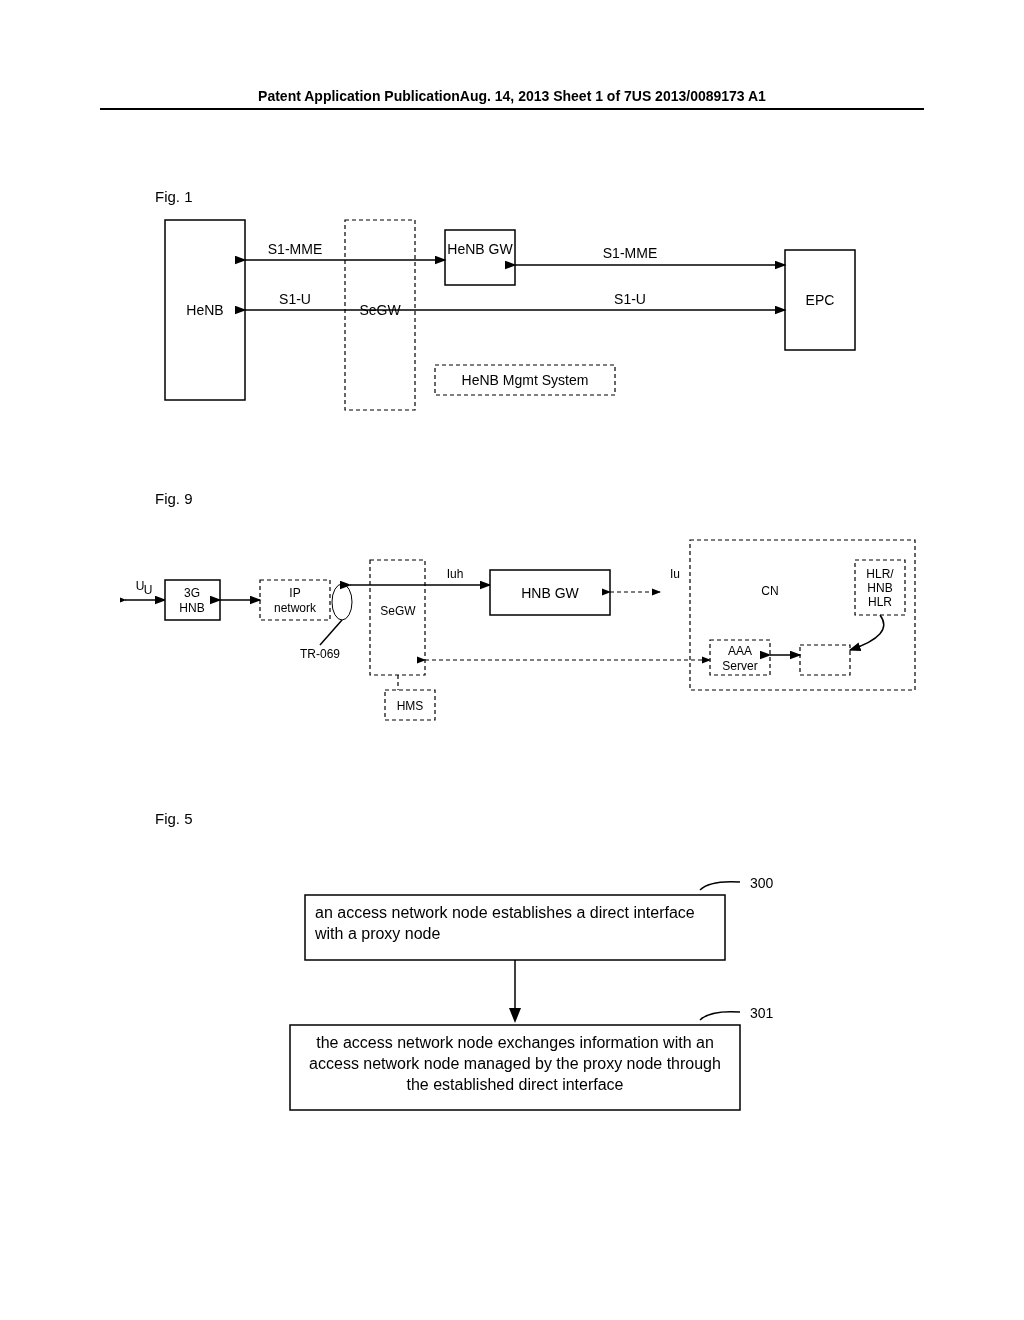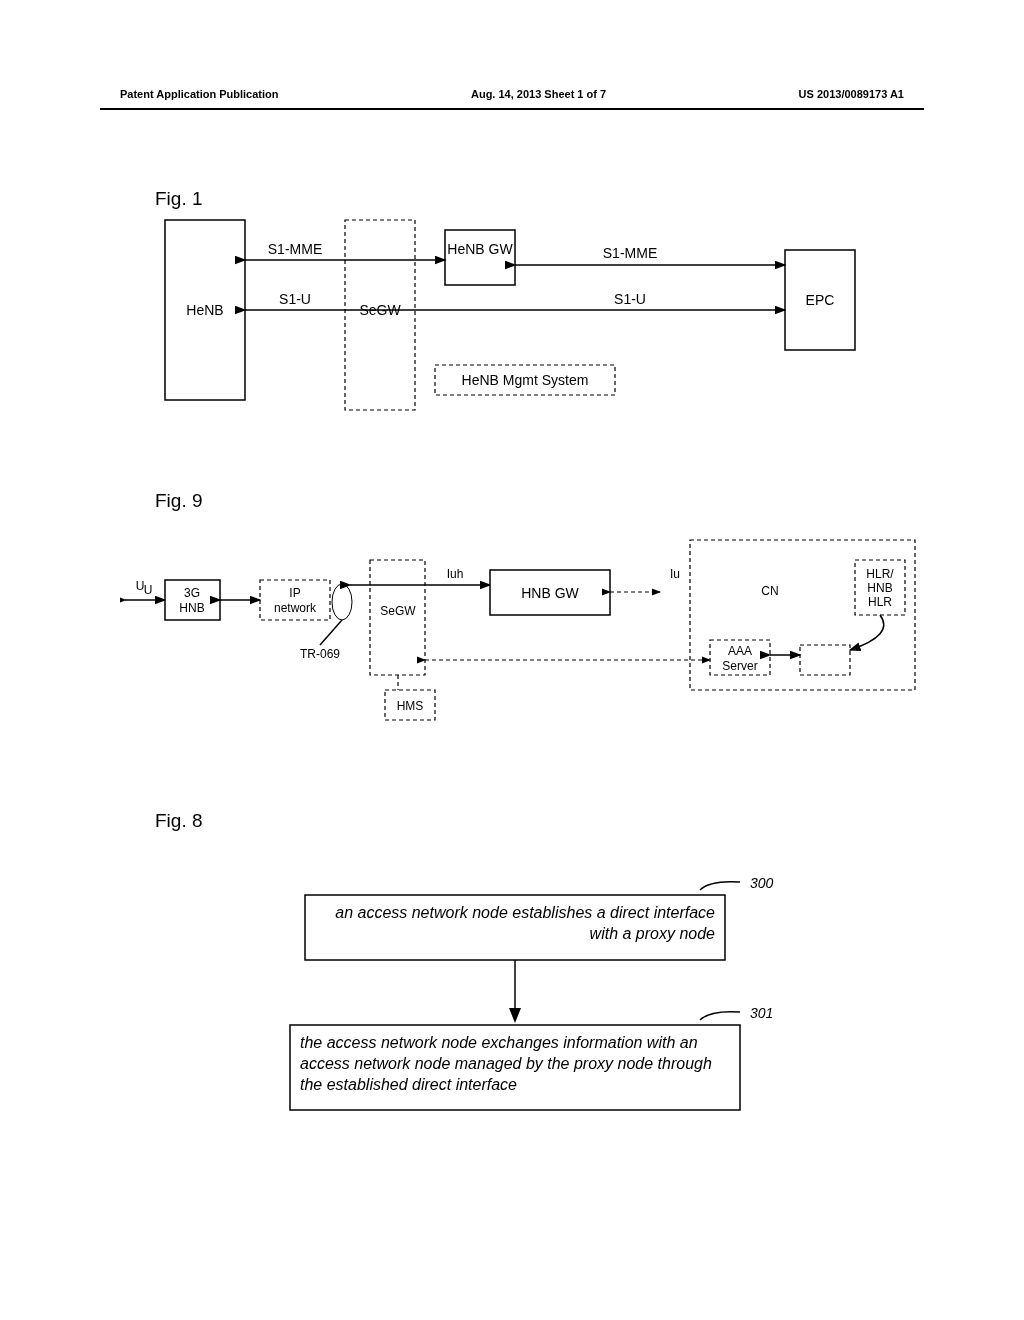--- a/index.html
+++ b/index.html
@@ -9,38 +9,38 @@
       background: white;
       font-family: Arial, sans-serif;
       position: relative;
     }
     .header {
       position: absolute;
       top: 88px;
       left: 0;
       right: 0;
       display: flex;
-      justify-content: space-between;
+      justify-content: center;
       padding: 0 120px;
-      font-size: 11px;
+      font-size: 14px;
       font-weight: bold;
     }
     .header-left { }
     .header-center { }
     .header-right { }
     .header-rule {
       position: absolute;
       top: 108px;
       left: 100px;
       right: 100px;
       border-top: 2px solid black;
     }
     .fig-label {
       position: absolute;
-      font-size: 19px;
+      font-size: 15px;
       left: 155px;
     }
     .diagram-area {
       position: absolute;
     }
     svg { display: block; }
     .box { fill: white; stroke: black; stroke-width: 1.5; }
     .dashed-box { fill: none; stroke: black; stroke-width: 1.2; stroke-dasharray: 4 3; }
     .label { font-family: Arial, sans-serif; font-size: 14px; fill: black; }
     .label-sm { font-family: Arial, sans-serif; font-size: 12px; fill: black; }
@@ -150,40 +150,40 @@
   <text class="label-sm" x="620" y="140" text-anchor="middle">Server</text>
 
   <line class="dashed-line" x1="305" y1="130" x2="590" y2="130" marker-start="url(#ah2)" marker-end="url(#ah2)"></line>
 
   <rect class="dashed-box" x="680" y="115" width="50" height="30"></rect>
   <path class="arrow" d="M760,85 Q775,105 730,120" fill="none" marker-end="url(#ah2)"></path>
   <line class="arrow" x1="650" y1="125" x2="680" y2="125" marker-end="url(#ah2)" marker-start="url(#ah2)"></line>
 </svg>
 </div>
 
-<div class="fig-label" style="top:810px">Fig. 8</div>
-<div class="diagram-area" style="top:870px; left:250px;font-style:italic;">
+<div class="fig-label" style="top:810px">Fig. 5</div>
+<div class="diagram-area" style="top:870px; left:250px;">
 <svg width="560" height="300">
   <defs>
     <marker id="ah3" markerWidth="10" markerHeight="10" refX="8" refY="4" orient="auto">
       <path d="M0,0 L10,4 L0,8 Z" fill="black"></path>
     </marker>
   </defs>
 
   <path class="arrow" d="M450,20 Q460,10 490,12" fill="none"></path>
   <text class="label" x="500" y="18">300</text>
 
   <rect class="box" x="55" y="25" width="420" height="65"></rect>
   <foreignObject x="65" y="33" width="400" height="55">
-    <div xmlns="http://www.w3.org/1999/xhtml" style="font-family:Arial;font-size:16px;text-align:right;line-height:1.3">an access network node establishes a direct interface with a proxy node</div>
+    <div xmlns="http://www.w3.org/1999/xhtml" style="font-family:Arial;font-size:16px;text-align:left;line-height:1.3">an access network node establishes a direct interface with a proxy node</div>
   </foreignObject>
 
   <line class="arrow" x1="265" y1="90" x2="265" y2="150" marker-end="url(#ah3)"></line>
 
   <path class="arrow" d="M450,150 Q460,140 490,142" fill="none"></path>
   <text class="label" x="500" y="148">301</text>
 
   <rect class="box" x="40" y="155" width="450" height="85"></rect>
   <foreignObject x="50" y="163" width="430" height="75">
-    <div xmlns="http://www.w3.org/1999/xhtml" style="font-family:Arial;font-size:16px;line-height:1.3">the access network node exchanges information with an access network node managed by the proxy node through the established direct interface</div>
+    <div xmlns="http://www.w3.org/1999/xhtml" style="font-family:Arial;font-size:16px;text-align:center;line-height:1.3">the access network node exchanges information with an access network node managed by the proxy node through the established direct interface</div>
   </foreignObject>
 </svg>
 </div>
 
 </body></html>

